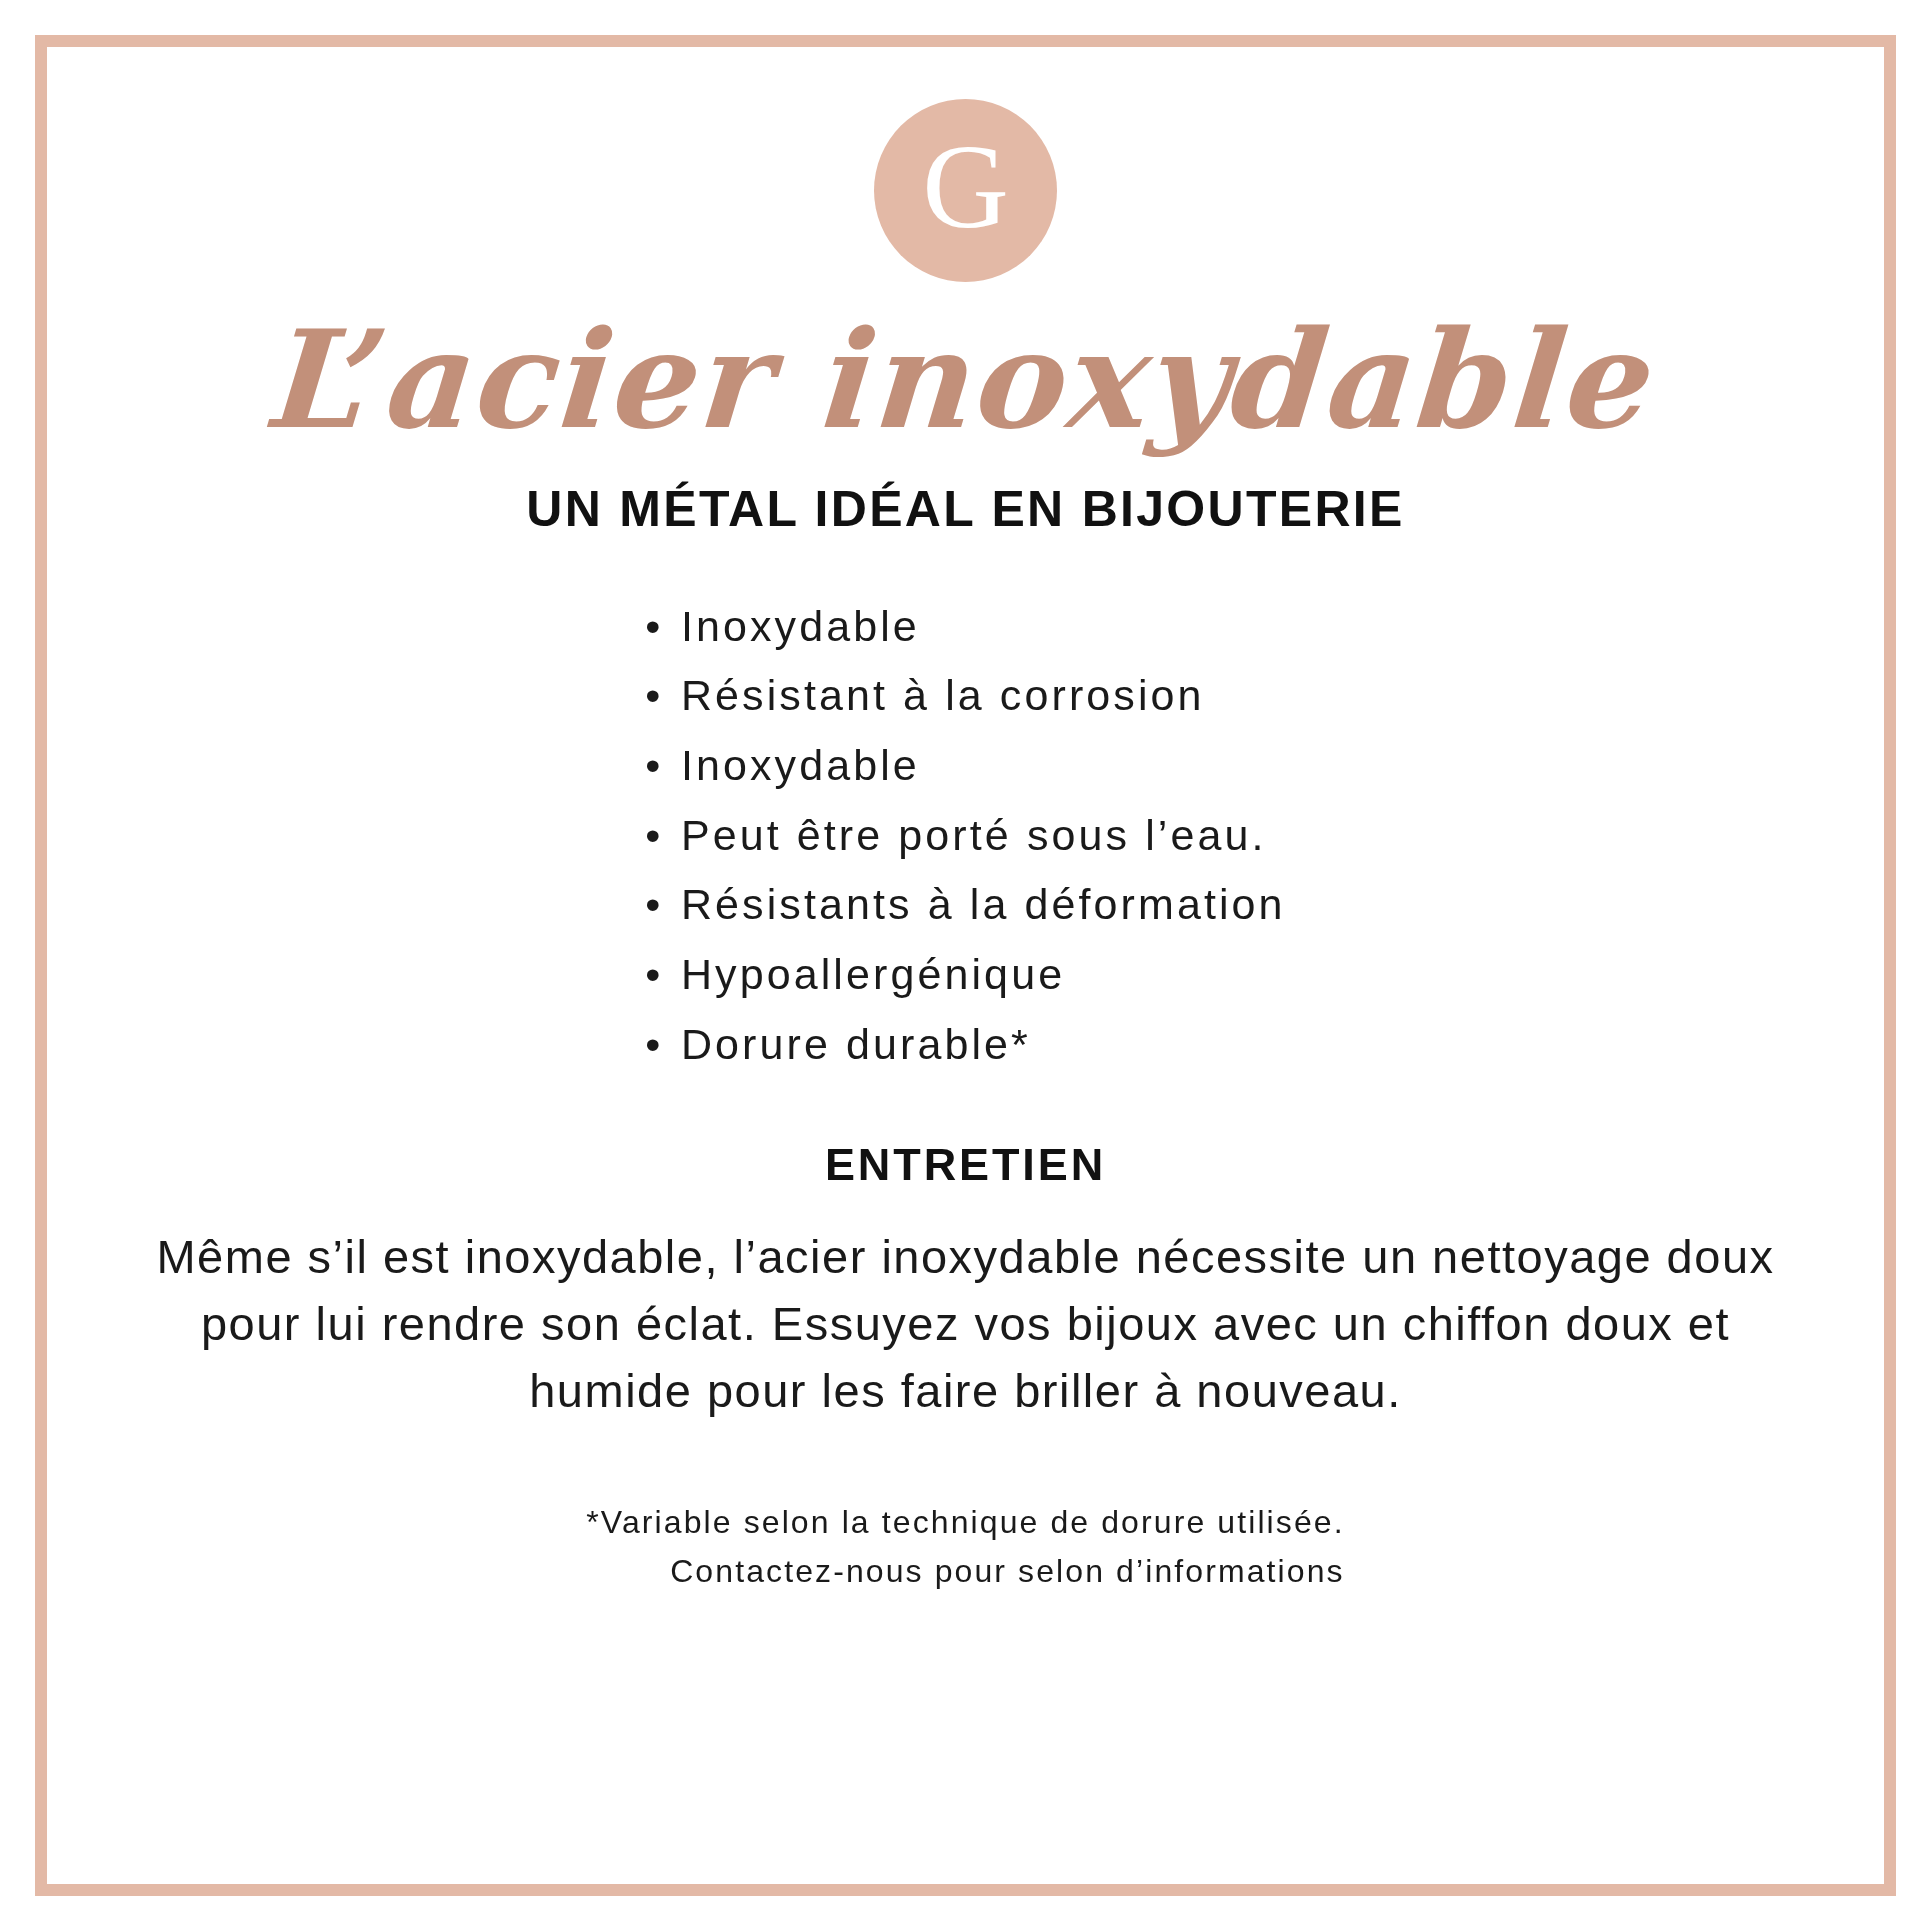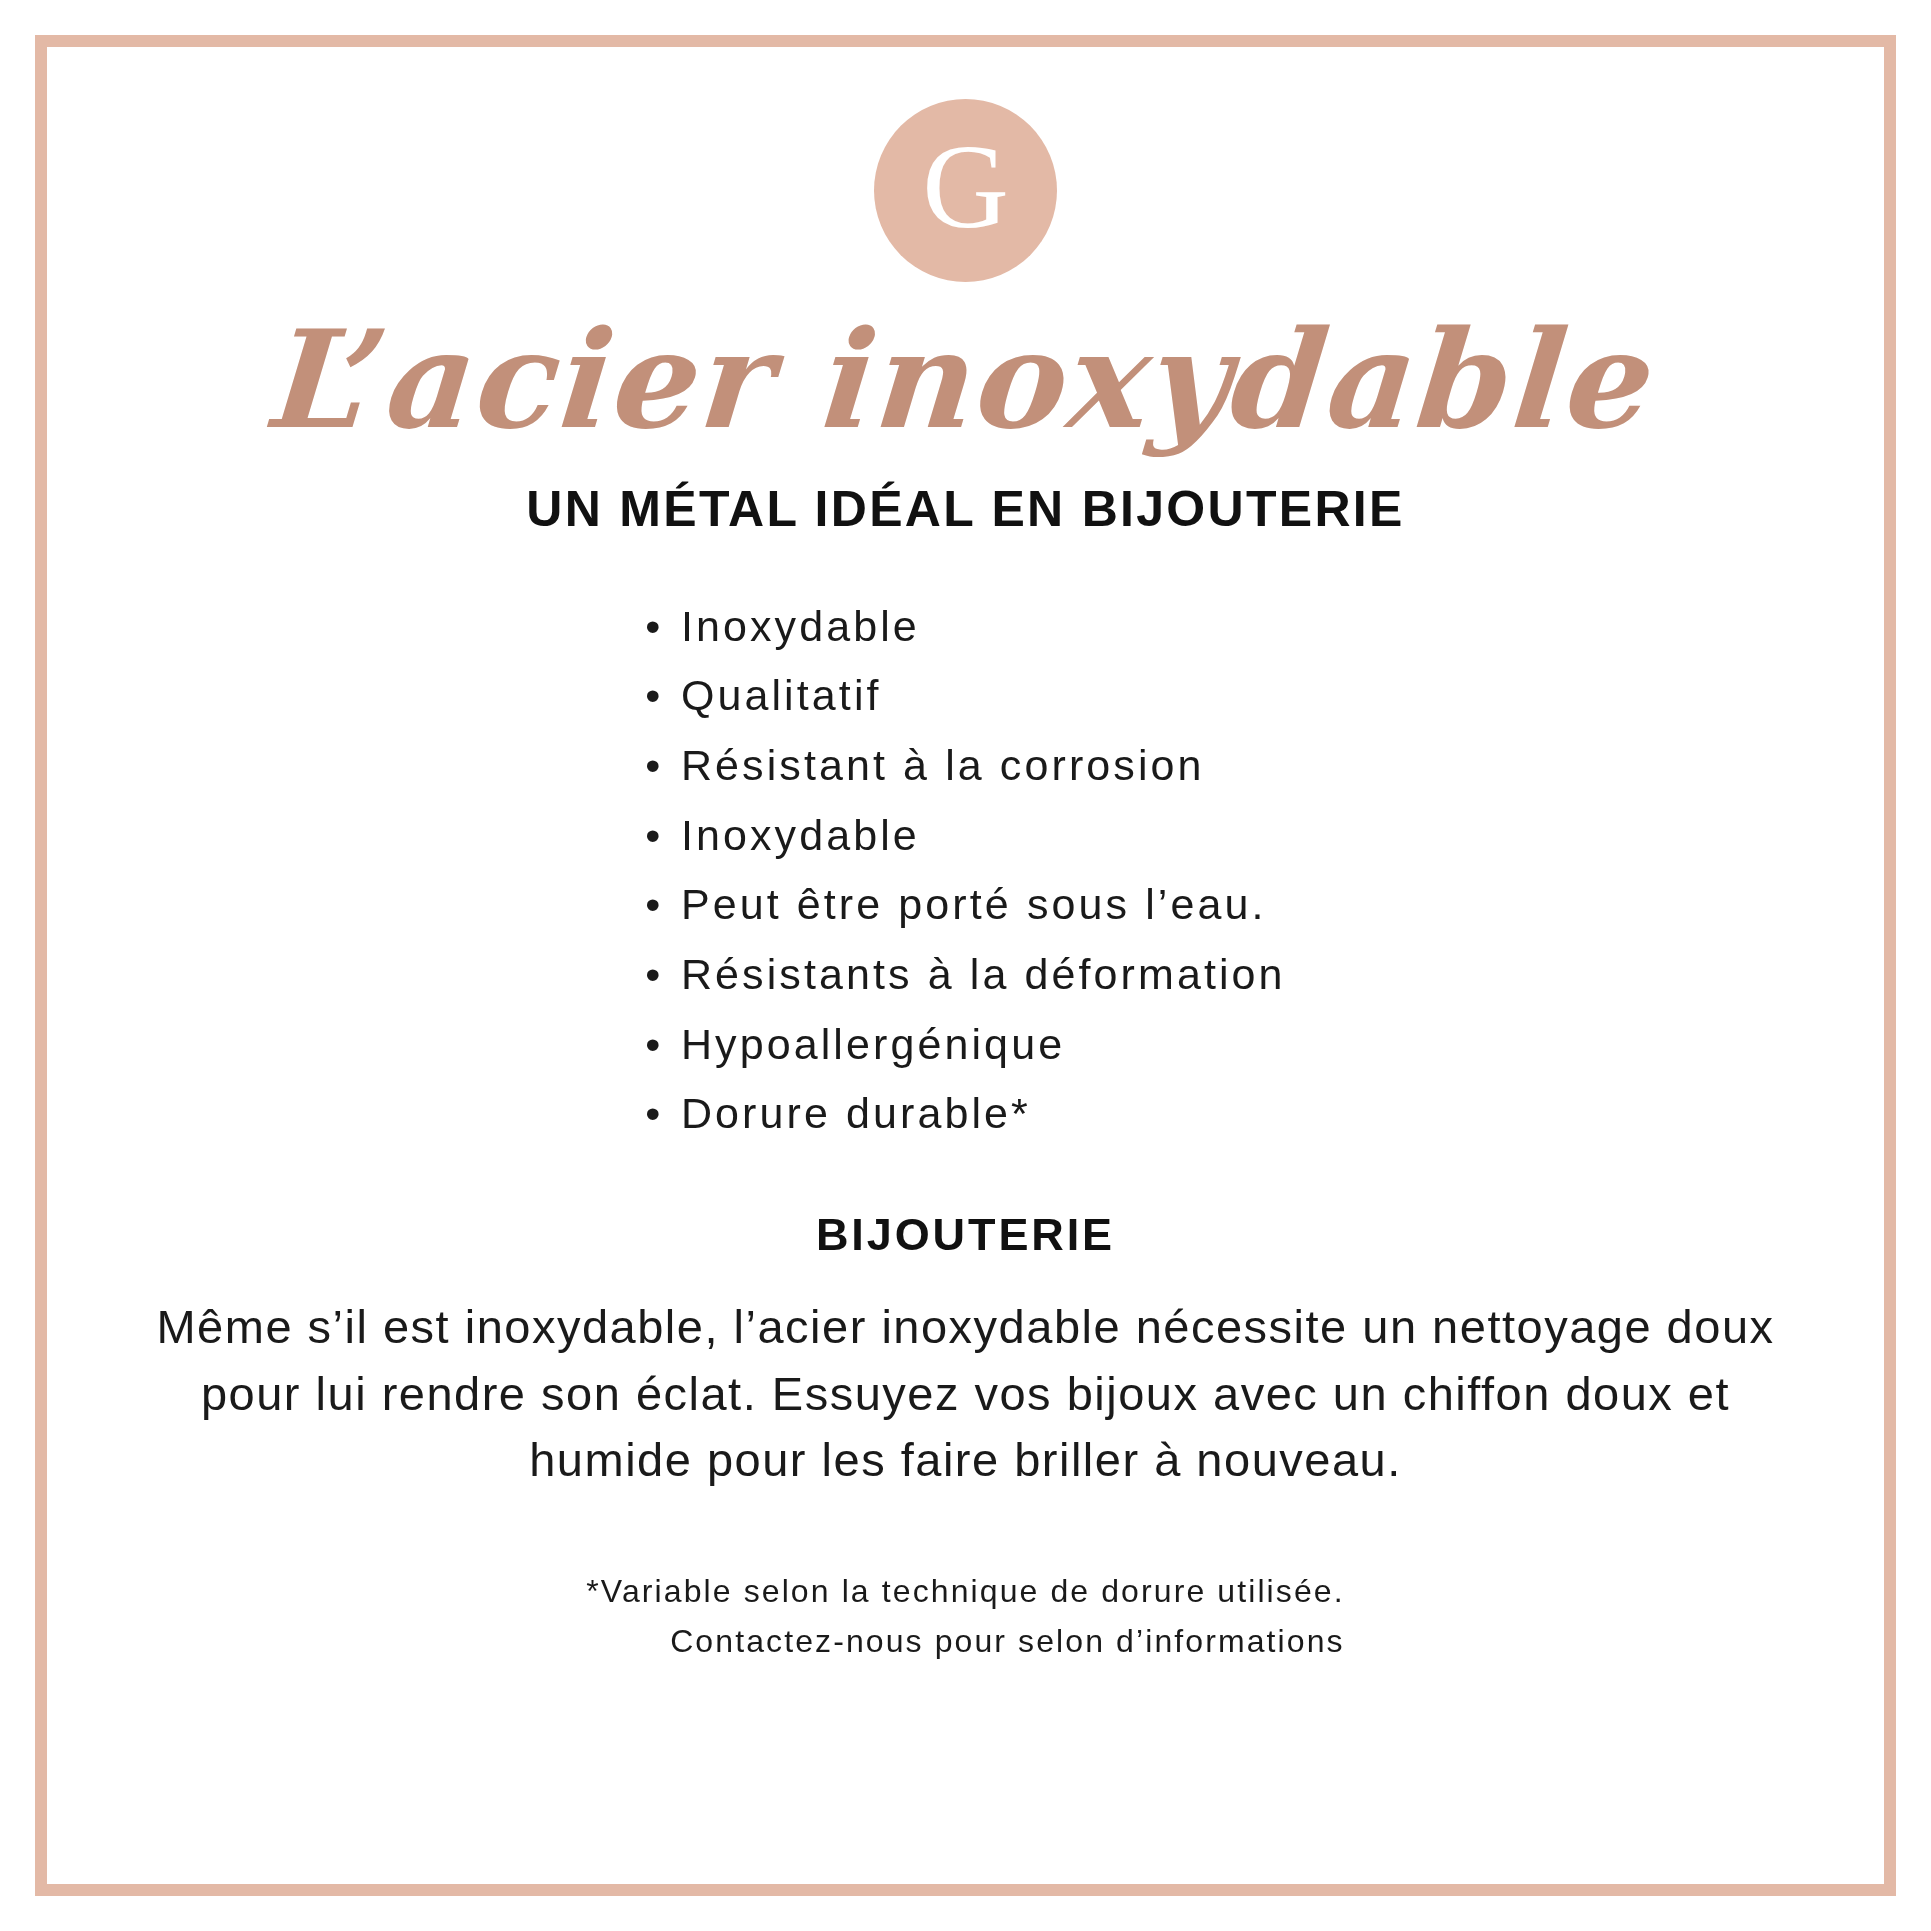--- a/index.html
+++ b/index.html
@@ -151,30 +151,29 @@
     <div class="logo">
       <span class="logo-letter">G</span>
     </div>
 
     <div class="script-title">L’acier inoxydable</div>
 
     <div class="subtitle">UN MÉTAL IDÉAL EN BIJOUTERIE</div>
 
     <ul class="bullets">
       <li><span class="dot">•</span><span>Inoxydable</span></li>
-      <li><span class="dot">•</span><span>Qualitatif</span></li>
       <li><span class="dot">•</span><span>Résistant à la corrosion</span></li>
       <li><span class="dot">•</span><span>Inoxydable</span></li>
       <li><span class="dot">•</span><span>Peut être porté sous l’eau.</span></li>
       <li><span class="dot">•</span><span>Résistants à la déformation</span></li>
       <li><span class="dot">•</span><span>Hypoallergénique</span></li>
       <li><span class="dot">•</span><span>Dorure durable*</span></li>
     </ul>
 
-    <div class="section-heading">BIJOUTERIE</div>
+    <div class="section-heading">ENTRETIEN</div>
 
     <div class="paragraph">Même s’il est inoxydable, l’acier inoxydable nécessite un nettoyage doux pour lui rendre son éclat. Essuyez vos bijoux avec un chiffon doux et humide pour les faire briller à nouveau.</div>
 
     <div class="footnote">
       <div>*Variable selon la technique de dorure utilisée.</div>
       <div>Contactez-nous pour selon d’informations</div>
     </div>
 
   </div>
 </div>

